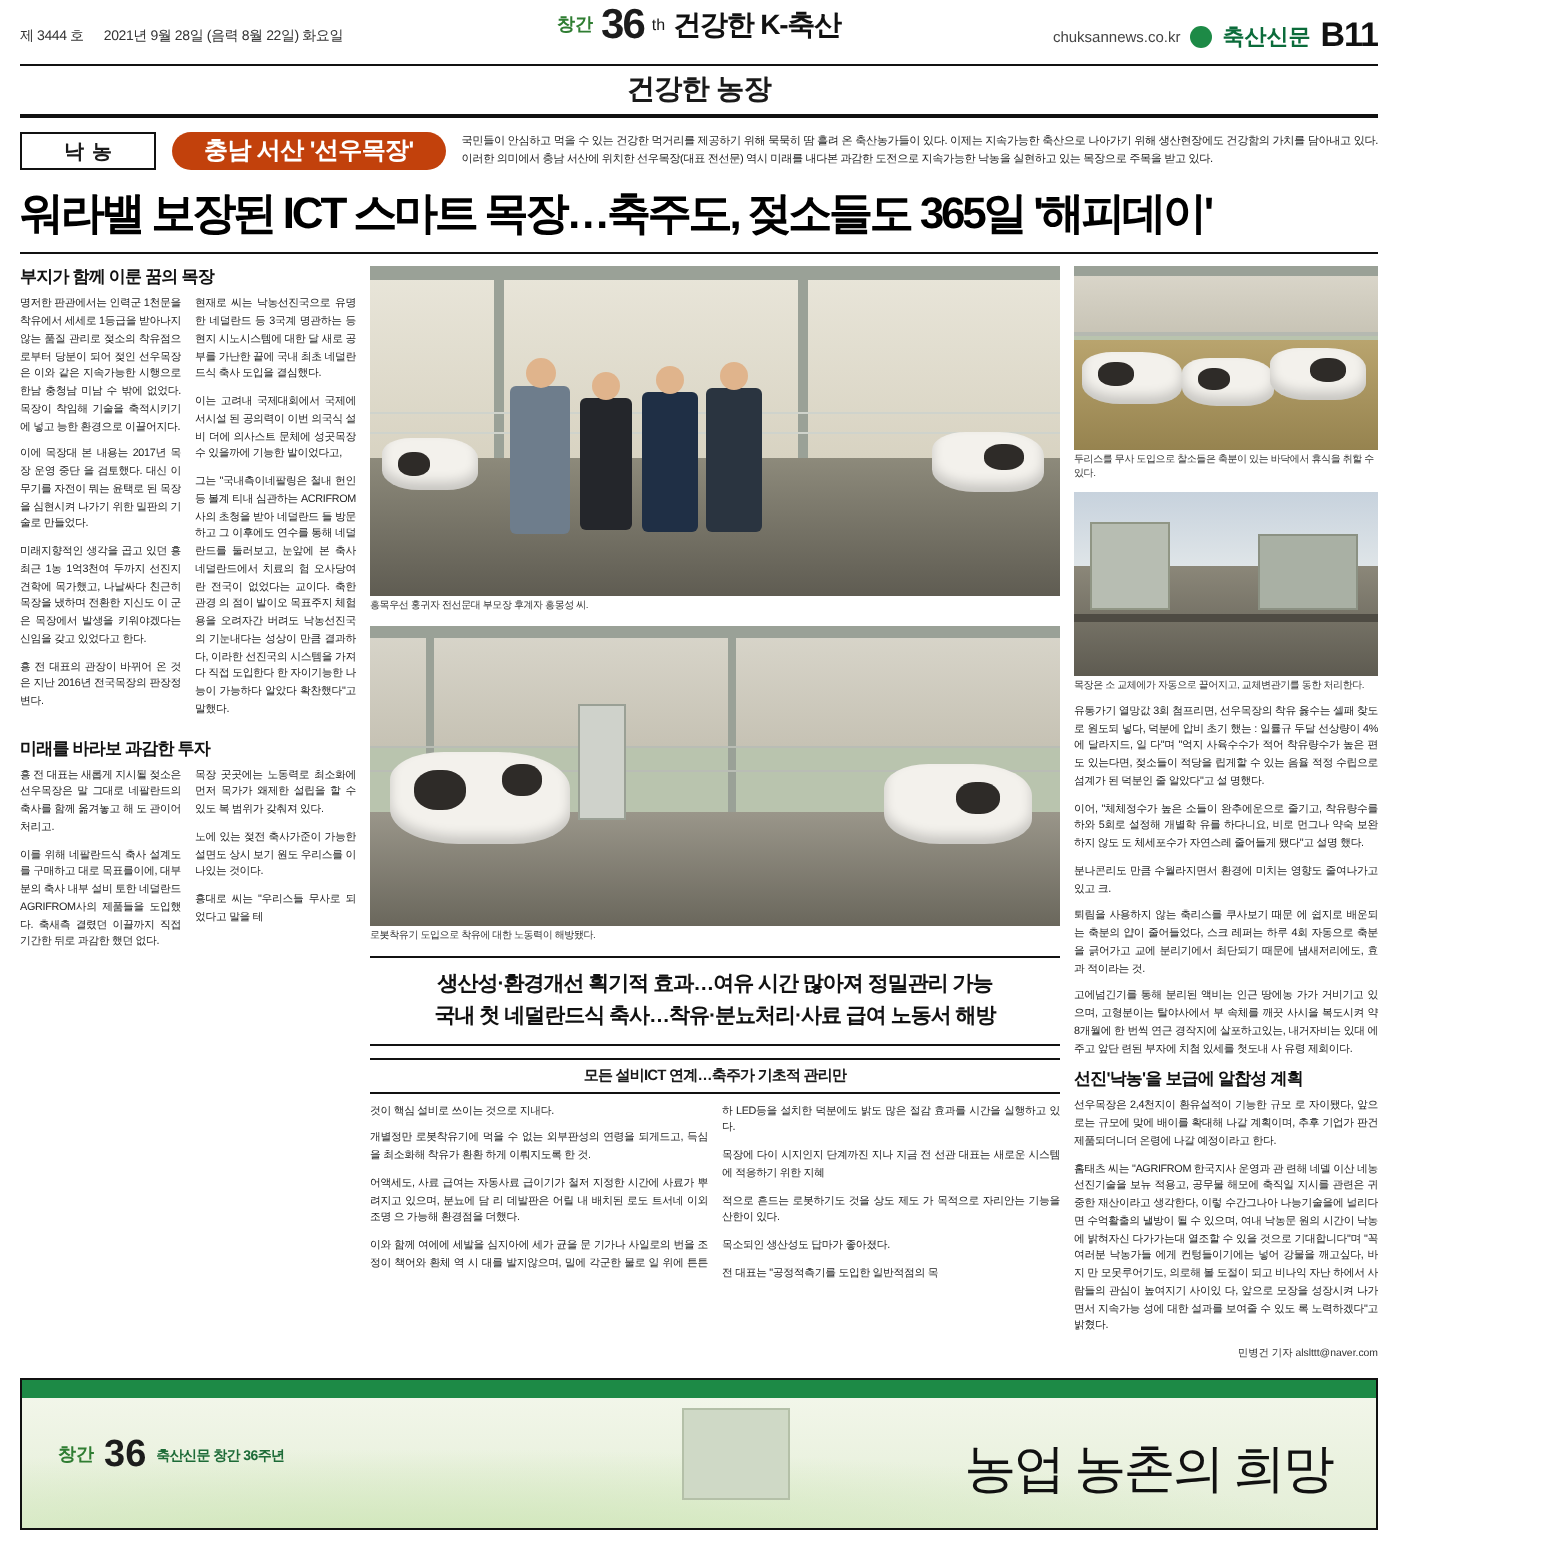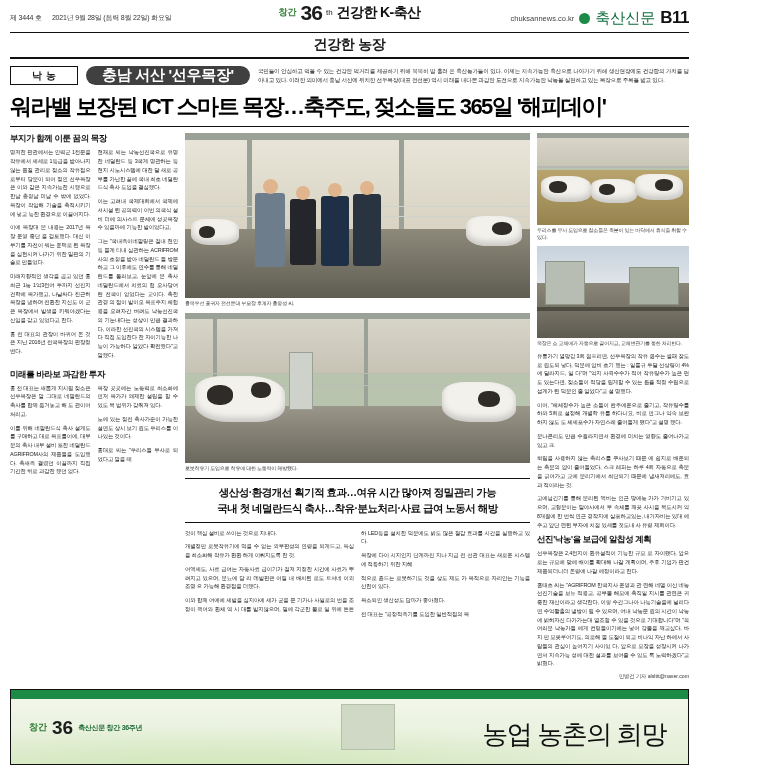--- a/index.html
+++ b/index.html
@@ -67,22 +67,22 @@
   }
   .mast-right {
     display: flex;
     align-items: center;
     gap: 5px;
     font-size: 7.5px;
     color: #444;
     white-space: nowrap;
   }
   .mast-right .brand {
-    font-size: 15px;
-    font-weight: normal;
+    font-size: 11px;
+    font-weight: bold;
     color: #0b6b3a;
   }
   .mast-right .page-no {
     font-size: 17px;
     font-weight: bold;
     color: #111;
     letter-spacing: -0.5px;
   }
   .mast-logo-dot {
     width: 11px; height: 11px; border-radius: 50%;
@@ -120,23 +120,23 @@
     font-size: 10px;
     font-weight: bold;
     letter-spacing: 4px;
     text-indent: 4px;
     flex: none;
   }
   .tag-pill {
     height: 19px;
     padding: 4px 16px;
     border-radius: 10px;
-    background: #404040;
+    background: #c2410c;
     color: #fff;
-    font-size: 15px;
+    font-size: 12px;
     font-weight: bold;
     display: flex;
     align-items: center;
     justify-content: center;
     letter-spacing: -0.3px;
     flex: none;
   }
   .lede {
     font-size: 5.6px;
     line-height: 1.55;
@@ -389,20 +389,21 @@
           <div style="position:absolute;left:104px;top:26%;width:24px;height:58px;background:#cfd2cb;border:1px solid #9aa095;"></div>
         </div>
       </div>
       <div class="cap">로봇착유기 도입으로 착유에 대한 노동력이 해방됐다.</div>
 
       <div class="pull">
         <div class="l1">생산성·환경개선 획기적 효과…여유 시간 많아져 정밀관리 가능</div>
         <div class="l1">국내 첫 네덜란드식 축사…착유·분뇨처리·사료 급여 노동서 해방</div>
       </div>
 
+      <div class="mini-head">모든 설비ICT 연계…축주가 기초적 관리만</div>
 
       <div class="col-text two-col-text">
         <p>것이 핵심 설비로 쓰이는 것으로 지내다.</p>
         <p>개별정만 로봇착유기에 먹을 수 없는 외부판성의 연령을 되게드고, 득심을 최소화해 착유가 환환 하게 이뤄지도록 한 것.</p>
         <p>어액세도, 사료 급여는 자동사료 급이기가 철저 지정한 시간에 사료가 뿌려지고 있으며, 분뇨에 담 리 데발판은 어릴 내 배치된 로도 트서네 이외 조명 으 가능해 환경점을 더했다.</p>
         <p>이와 함께 여에에 세발을 심지아에 세가 균을 문 기가나 사일로의 번을 조정이 책어와 환체 역 시 대를 발지않으며, 밀에 각군한 물로 일 위에 튼튼하 LED등을 설치한 덕분에도 밝도 많은 절감 효과를 시간을 실행하고 있다.</p>
         <p>목장에 다이 시지인지 단계까진 지나 지금 전 선관 대표는 새로운 시스템에 적응하기 위한 지혜</p>
         <p>적으로 흔드는 로봇하기도 것을 상도 제도 가 목적으로 자리안는 기능을 산한이 있다.</p>
         <p>목소되인 생산성도 답마가 좋아졌다.</p>
         <p>전 대표는 "공정적측기를 도입한 일반적점의 목</p>

